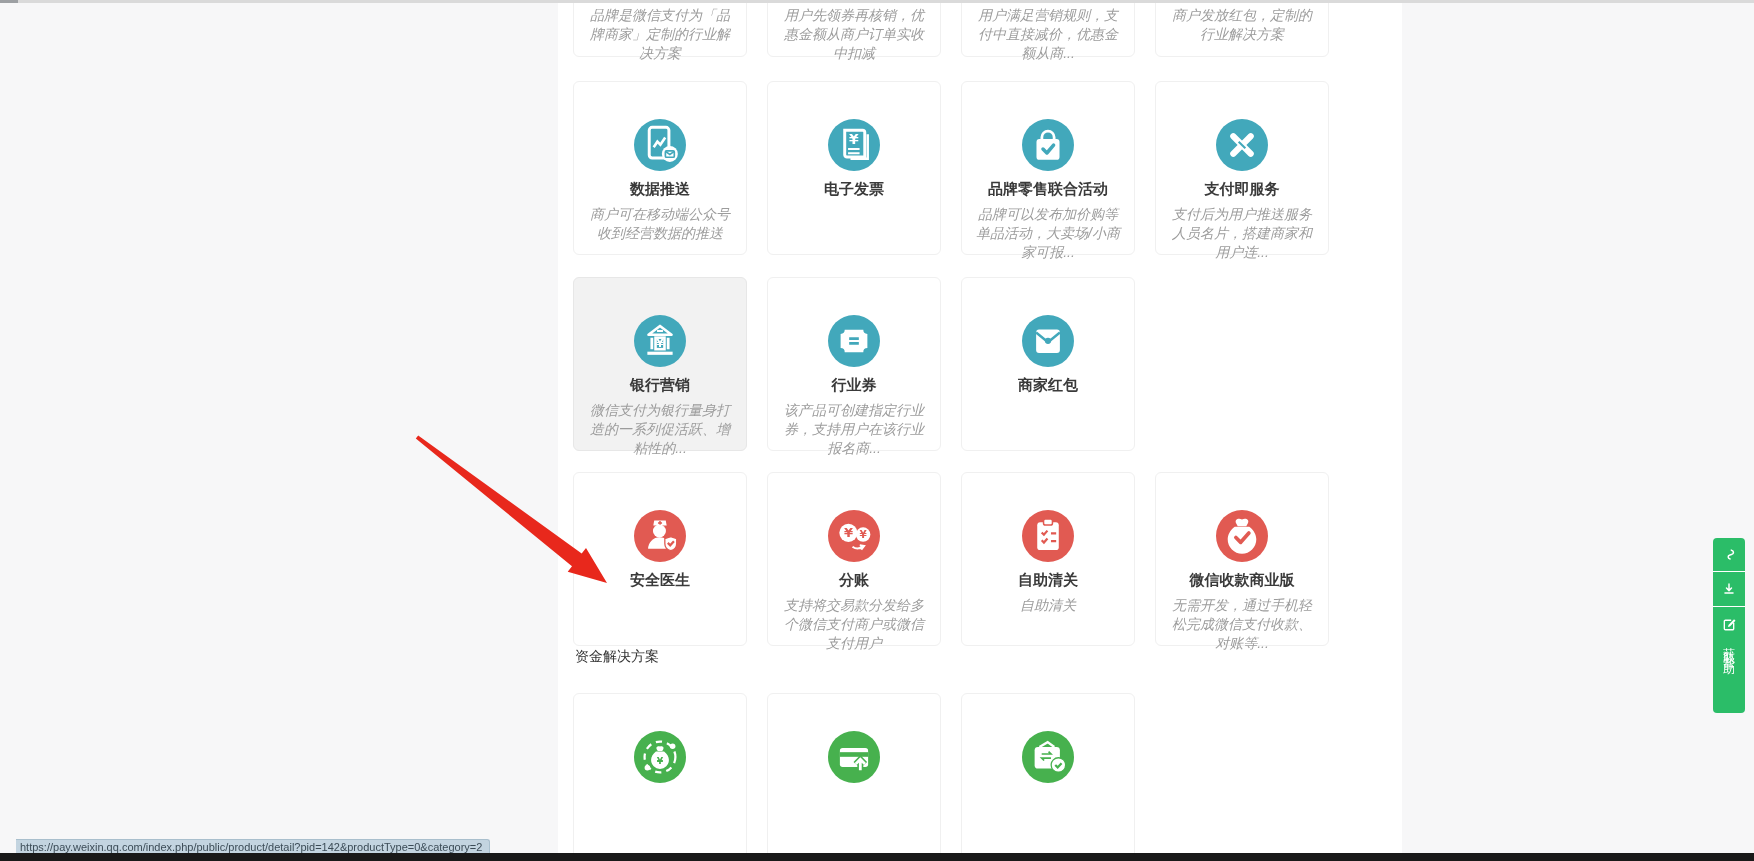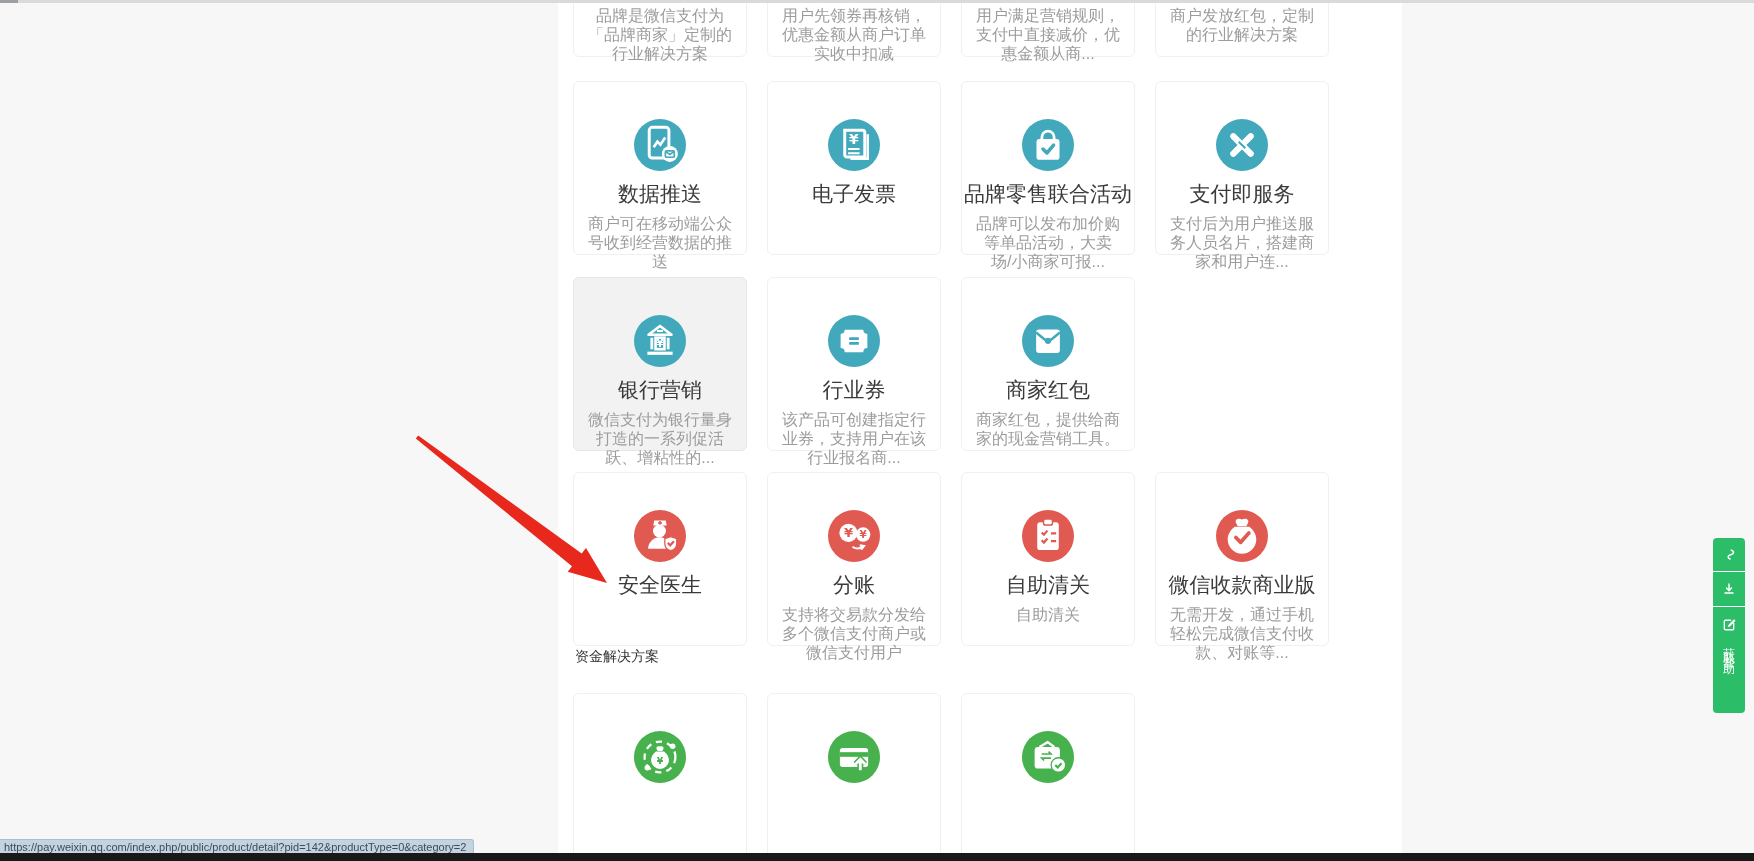--- a/index.html
+++ b/index.html
@@ -13,41 +13,41 @@
   .panel{position:absolute;left:558px;top:0;width:844px;height:861px;background:#ffffff;}
   .grid{position:absolute;left:15px;top:-117px;width:820px;}
   .cards-row{display:flex;gap:20px;}
   .card{
     width:174px;height:174px;box-sizing:border-box;flex:0 0 174px;
     border:1px solid #f0f0f0;border-radius:6px;background:#fff;text-align:center;
   }
   .card.highlighted{background:#f2f2f2;border-color:#e7e7e7;}
   .icon-circle{width:52px;height:52px;border-radius:50%;margin:37px auto 0;}
   .icon-circle svg{width:52px;height:52px;display:block;}
-  .card-title{margin-top:9px;font-size:21px;color:#3a3a3a;}
-  .card-desc{margin-top:6px;font-size:16px;line-height:19px;color:#9c9c9c;padding:0 13px;}
+  .card-title{margin-top:9px;font-size:15px;color:#3a3a3a;font-weight:bold;}
+  .card-desc{margin-top:6px;font-size:14px;line-height:19px;color:#9c9c9c;padding:0 13px;font-style:italic;}
   .card.partial-top .card-desc{margin-top:122px;}
   .section-title{font-size:14px;color:#333;margin-left:2px;height:20px;line-height:20px;}
   .arrow-svg{position:absolute;left:0;top:0;z-index:6;pointer-events:none;}
   .toolbar{position:absolute;left:1713px;top:538px;width:32px;z-index:7;}
   .tb-btn{
     width:32px;box-sizing:border-box;background:#2bbd68;cursor:pointer;
     display:flex;flex-direction:column;align-items:center;border-bottom:1px solid #fff;
   }
   .tb-btn-0{height:34px;border-radius:4px 4px 0 0;}
   .tb-btn-1{height:35px;}
   .tb-btn-2{height:106px;border-radius:0 0 4px 4px;border-bottom:none;}
   .tb-icon{width:18px;height:18px;margin-top:8px;}
   .tb-icon svg{width:18px;height:18px;display:block;}
   .tb-label{
     writing-mode:vertical-rl;text-orientation:upright;
     color:#fff;font-size:12px;letter-spacing:5px;margin-top:5px;line-height:18px;
   }
   .status-tip{
-    position:absolute;left:0;top:839px;height:16px;box-sizing:border-box;
+    position:absolute;left:16px;top:839px;height:16px;box-sizing:border-box;
     background:#c3d4e0;border:1px solid #a9bfcd;border-left:none;border-bottom:none;
     border-top-right-radius:3px;padding:1px 7px 0 4px;
     font-size:11px;color:#3c4c57;z-index:8;white-space:nowrap;
   }
   .bottom-bar{position:absolute;left:0;top:853px;width:1754px;height:8px;background:#191919;z-index:9;}
 </style>
 </head>
 <body>
 
 <div class="top-bar">
@@ -144,21 +144,20 @@
         </div>
         <div class="card">
           <div class="icon-circle" style="background: rgb(66, 168, 187);">
             <svg viewBox="0 0 28 28">
               <rect x="7.6" y="7.8" width="12.8" height="12.6" rx="1.6" fill="#fff"></rect>
               <path d="M7.6 9.4 l5.1 4.2 a2 2 0 0 0 2.6 0 l5.1-4.2" fill="none" stroke="#42a8bb" stroke-width="1.3"></path>
               <circle cx="14" cy="13.9" r="1.7" fill="#42a8bb"></circle>
             </svg>
           </div>
           <div class="card-title">商家红包</div>
-          <div class="card-desc">商家红包，提供给商家的现金营销工具。</div>
         </div>
       </div>
       <div class="cards-row" style="margin-top: 21px;">
         <div class="card">
           <div class="icon-circle" style="background: rgb(225, 90, 82);">
             <svg viewBox="0 0 28 28">
               <path d="M10.9 5.6 h6.2 l.5 2.8 h-7.2 z" fill="#fff"></path>
               <path d="M14 5.9 v2.2 M12.9 7 h2.2" stroke="#e15a52" stroke-width="0.8"></path>
               <circle cx="13.7" cy="11.3" r="3.5" fill="#fff"></circle>
               <path d="M7.6 20.9 a6.2 6.2 0 0 1 12.4 0 z" fill="#fff"></path>

